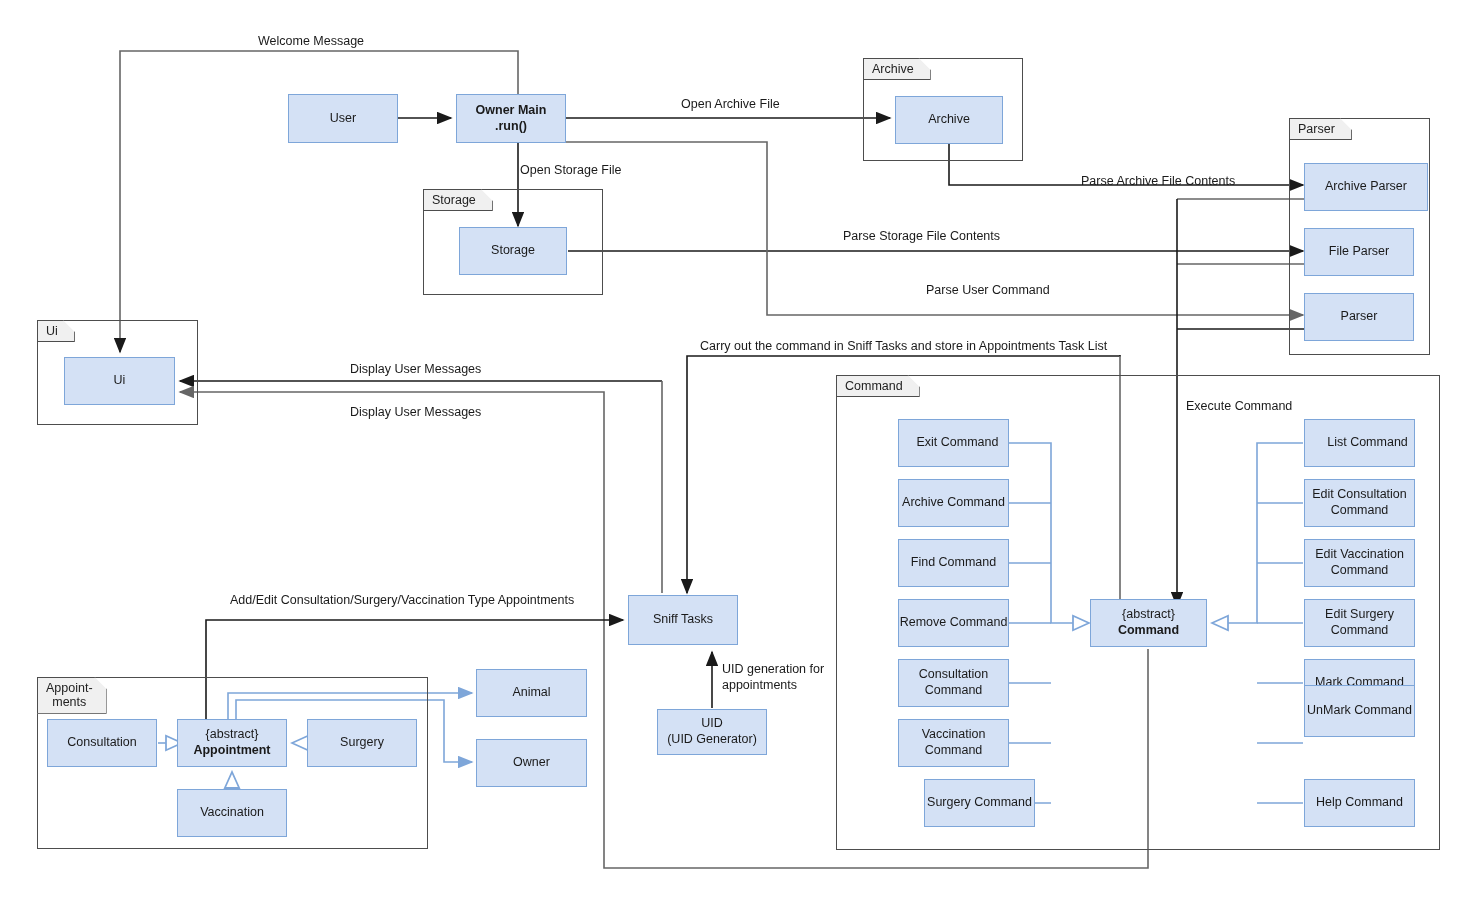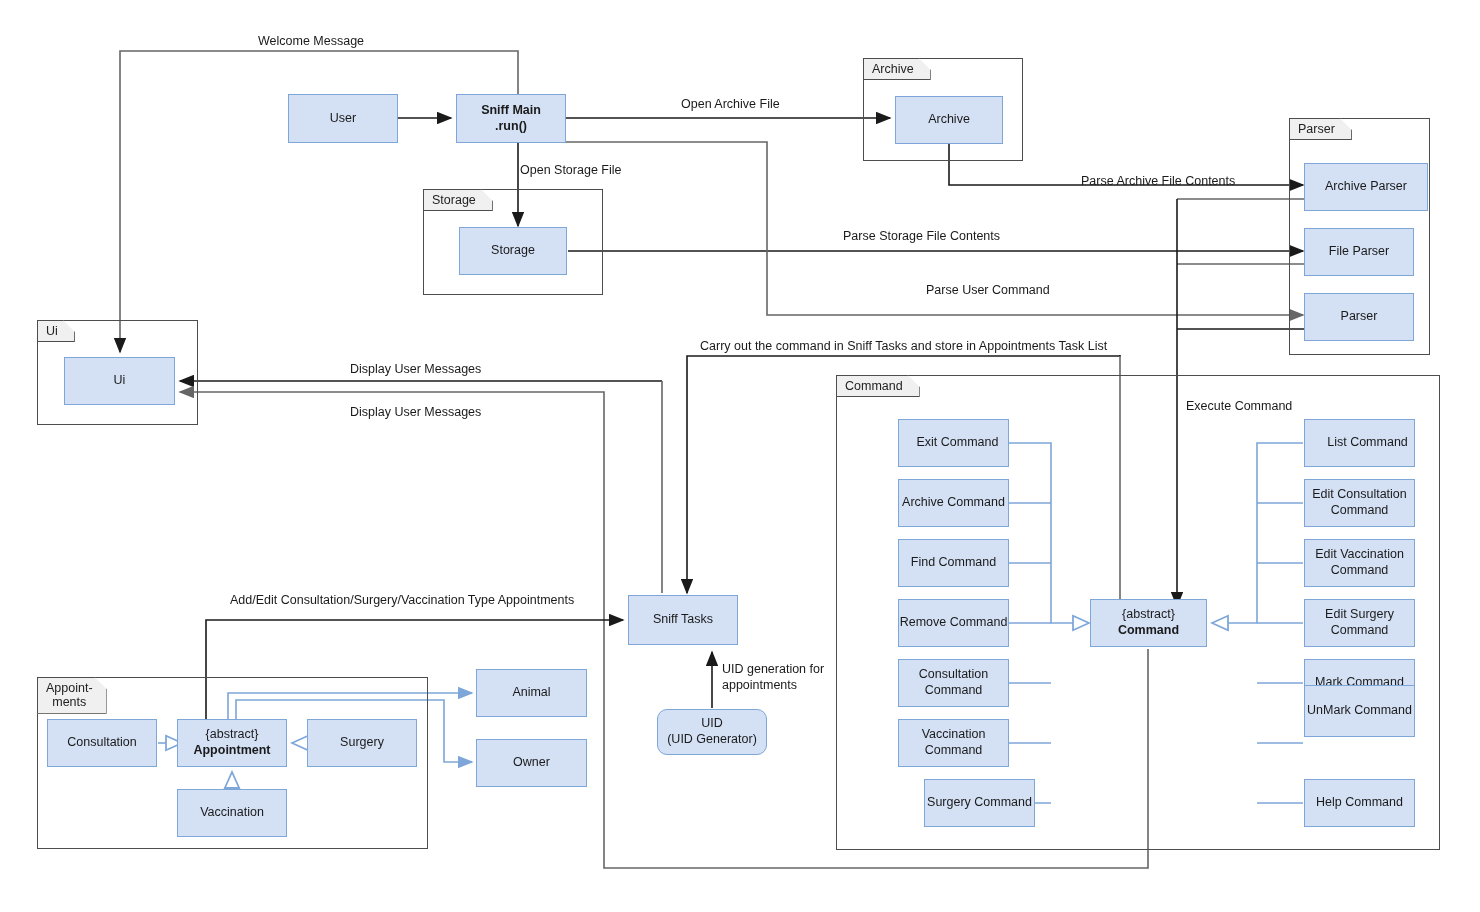--- a/index.html
+++ b/index.html
@@ -129,38 +129,38 @@
     <div class="pkg-tab">Command</div>
   </div>
 
   <div class="pkg" style="left:37px;top:677px;width:391px;height:172px;">
     <div class="pkg-tab two">Appoint-
 ments</div>
   </div>
 
   <div class="node" style="left:288px;top:94px;width:110px;height:49px;">User</div>
 
-  <div class="node bold" style="left:456px;top:94px;width:110px;height:49px;">Sniff Main
+  <div class="node bold" style="left:456px;top:94px;width:110px;height:49px;">Owner Main
 .run()</div>
 
   <div class="node" style="left:895px;top:96px;width:108px;height:48px;">Archive</div>
 
   <div class="node" style="left:459px;top:227px;width:108px;height:48px;">Storage</div>
 
   <div class="node" style="left:64px;top:357px;width:111px;height:48px;">Ui</div>
 
   <div class="node" style="left:1304px;top:163px;width:124px;height:48px;">Archive Parser</div>
 
   <div class="node" style="left:1304px;top:228px;width:110px;height:48px;">File Parser</div>
 
   <div class="node" style="left:1304px;top:293px;width:110px;height:48px;">Parser</div>
 
   <div class="node" style="left:628px;top:595px;width:110px;height:50px;">Sniff Tasks</div>
 
-  <div class="node" style="left:657px;top:709px;width:110px;height:46px;border-radius:10px;">UID
+  <div class="node" style="left:657px;top:709px;width:110px;height:46px;">UID
 (UID Generator)</div>
 
   <div class="node bold" style="left:1090px;top:599px;width:117px;height:48px;flex-direction:column;">
     <span class="ab">{abstract}</span>
     <span>Command</span>
   </div>
 
   <div class="node bold" style="left:177px;top:719px;width:110px;height:48px;flex-direction:column;">
     <span class="ab">{abstract}</span>
     <span>Appointment</span>

